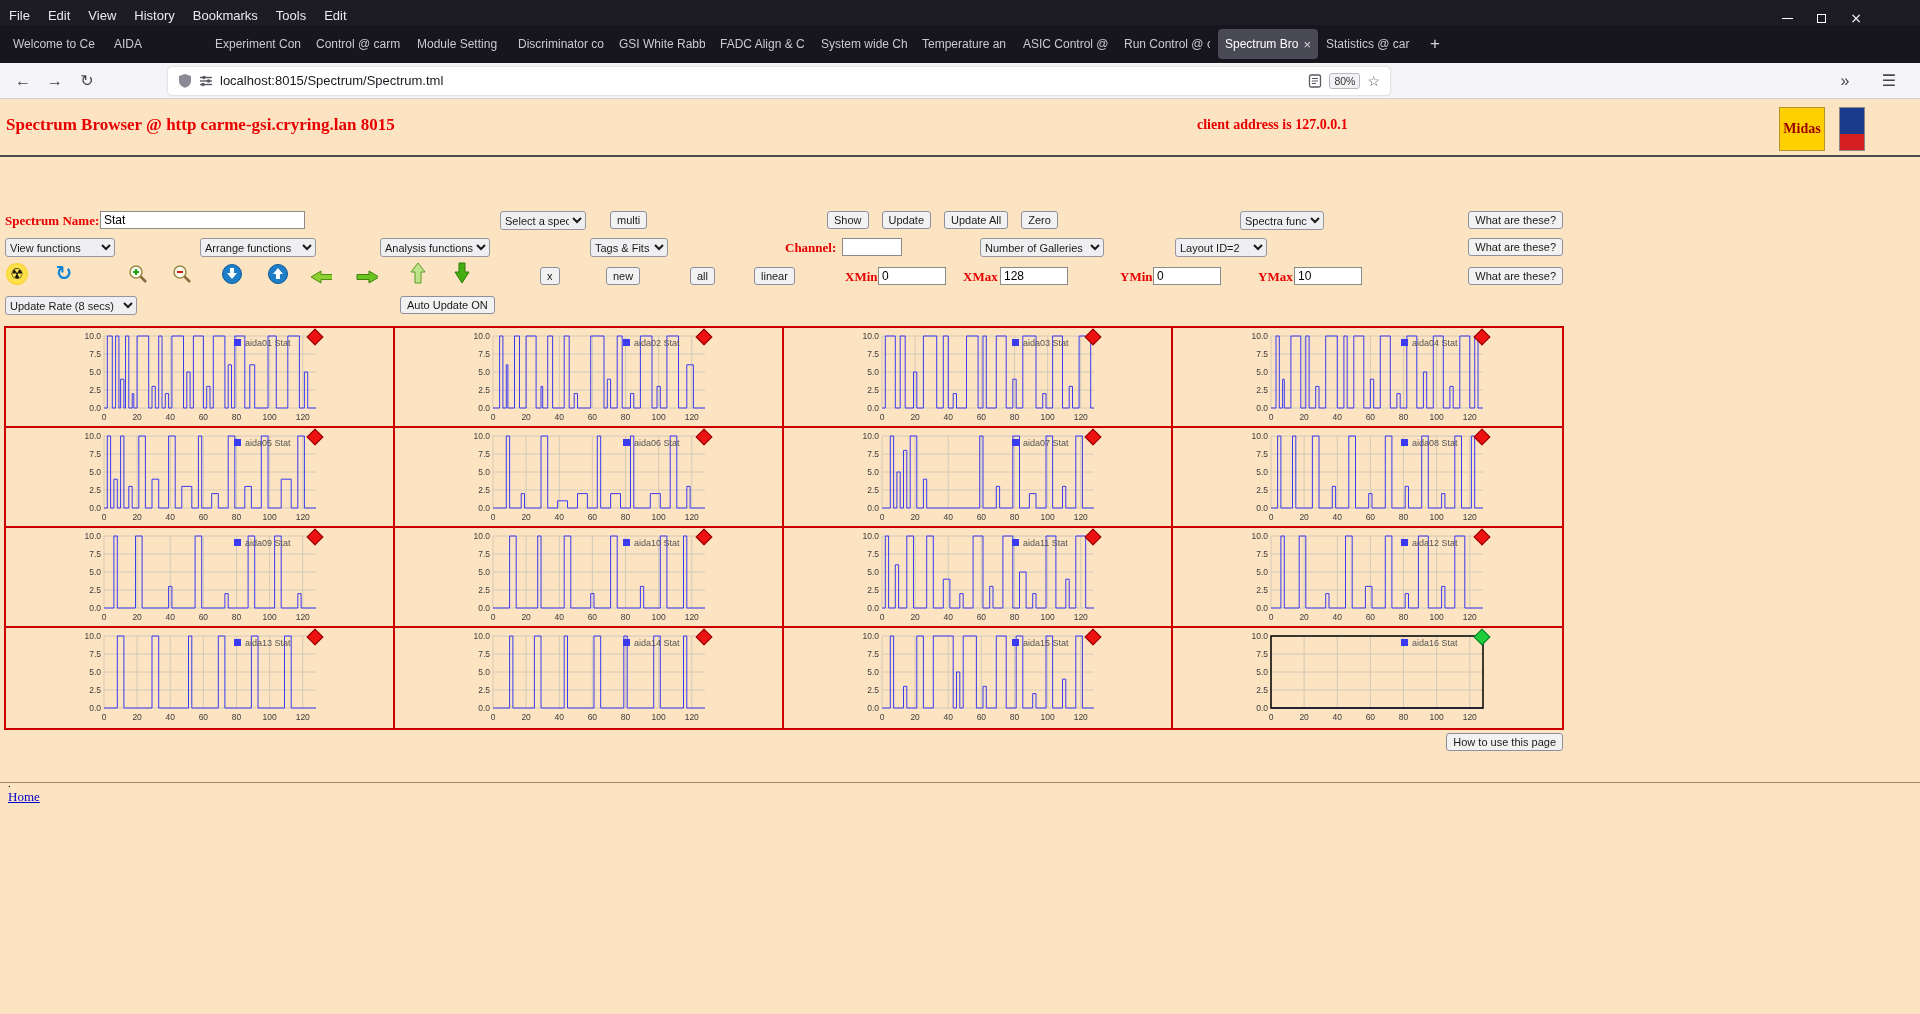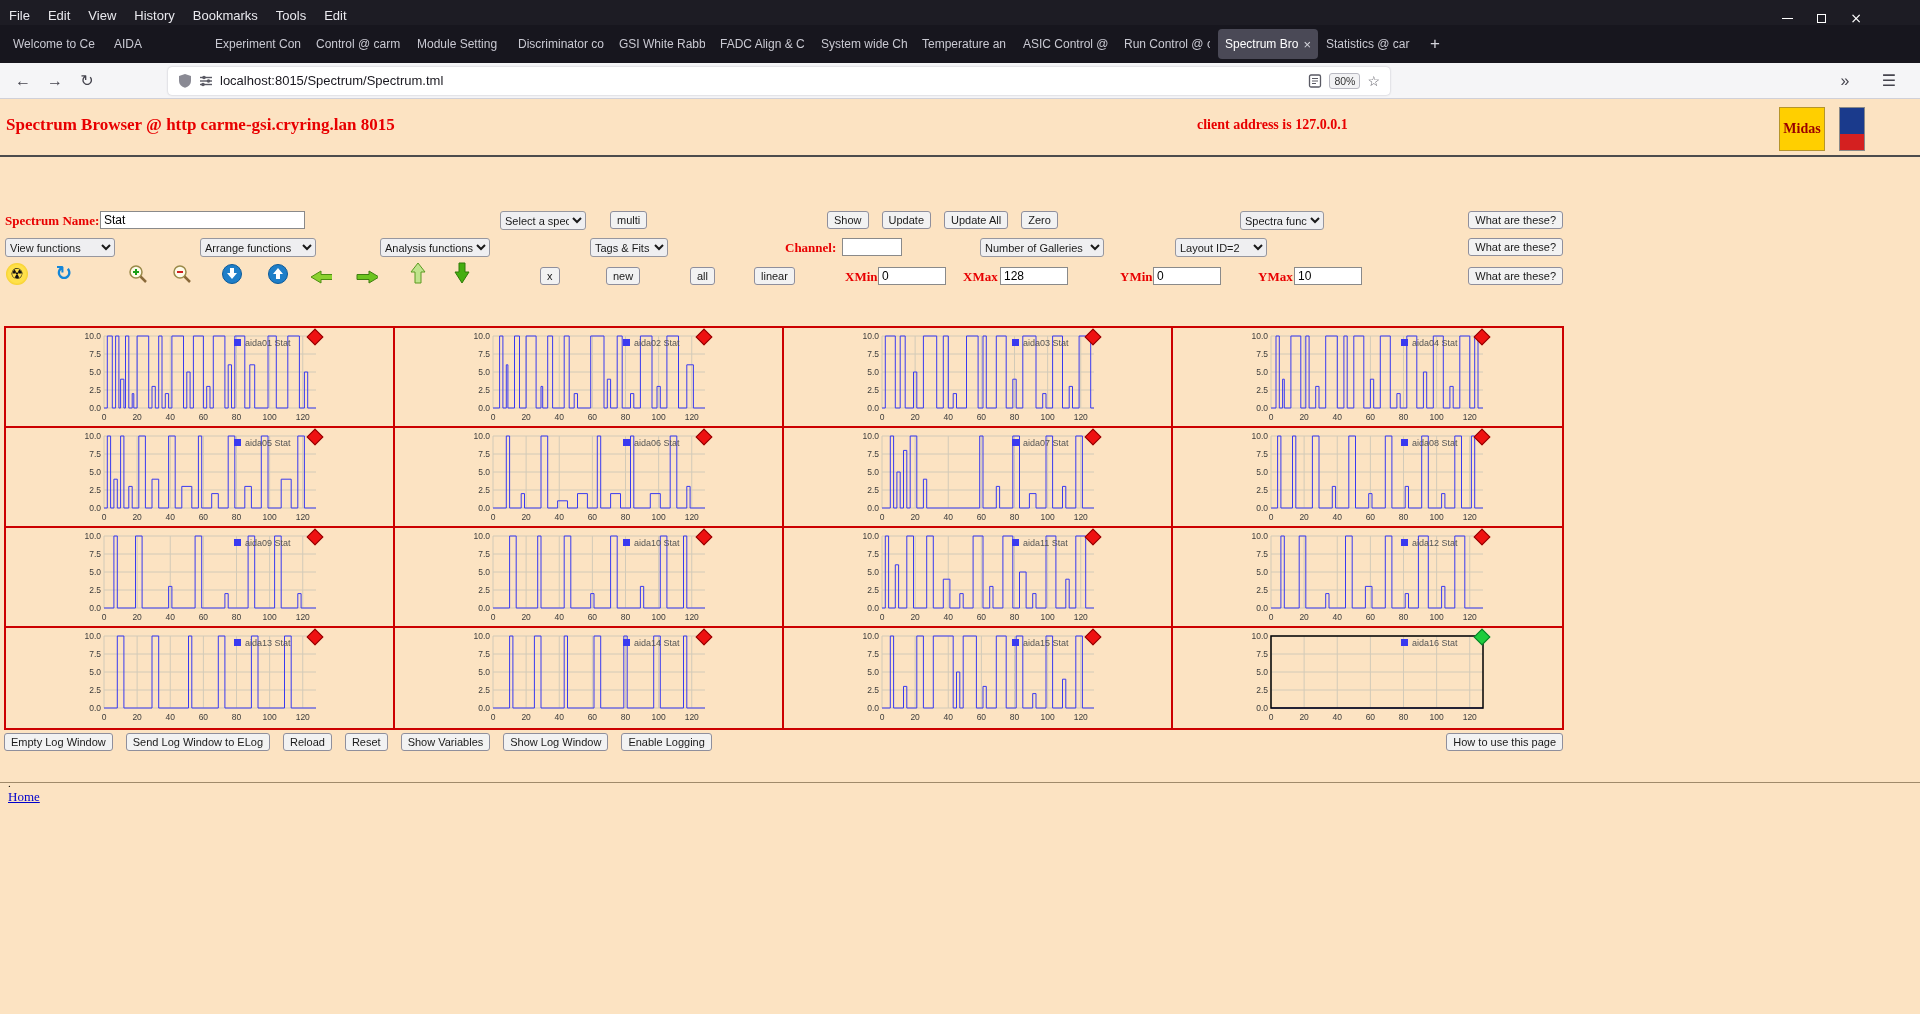--- a/index.html
+++ b/index.html
@@ -302,20 +302,26 @@
     <input class="abs txt" style="left: 878px; width: 68px; top: 8px;" value="0">
     <span class="abs redlbl" style="left:963px;top:10px">XMax</span>
     <input class="abs txt" style="left: 1000px; width: 68px; top: 8px;" value="128">
     <span class="abs redlbl" style="left:1120px;top:10px">YMin</span>
     <input class="abs txt" style="left: 1153px; width: 68px; top: 8px;" value="0">
     <span class="abs redlbl" style="left:1258px;top:10px">YMax</span>
     <input class="abs txt" style="left: 1294px; width: 68px; top: 8px;" value="10">
     <button class="abs btn" style="right:5px;top:8px">What are these?</button>
   </div>
 
+  <div class="row" style="top:197px">
+    <select class="abs" style="left:5px;width:132px">
+      <option>Update Rate (8 secs)</option>
+    </select>
+    <button class="abs btn" style="left:400px">Auto Update ON</button>
+  </div>
 
   <div class="gallery">
       <div class="cell"><svg width="246" height="96">
           <line x1="28" y1="6" x2="28" y2="78" stroke="#d2cab8" stroke-width="1"></line>
           <text x="28" y="90" text-anchor="middle" font-size="8.5" fill="#3c3c3c" font-family="Liberation Sans, sans-serif">0</text>
           <line x1="61.125" y1="6" x2="61.125" y2="78" stroke="#d2cab8" stroke-width="1"></line>
           <text x="61.125" y="90" text-anchor="middle" font-size="8.5" fill="#3c3c3c" font-family="Liberation Sans, sans-serif">20</text>
           <line x1="94.25" y1="6" x2="94.25" y2="78" stroke="#d2cab8" stroke-width="1"></line>
           <text x="94.25" y="90" text-anchor="middle" font-size="8.5" fill="#3c3c3c" font-family="Liberation Sans, sans-serif">40</text>
           <line x1="127.375" y1="6" x2="127.375" y2="78" stroke="#d2cab8" stroke-width="1"></line>
@@ -772,29 +778,20 @@
           <line x1="28" y1="6" x2="240" y2="6" stroke="#d2cab8" stroke-width="1"></line>
           <text x="25" y="9" text-anchor="end" font-size="8.5" fill="#3c3c3c" font-family="Liberation Sans, sans-serif">10.0</text>
           <polyline points="28.0,78.0 240.0,78.0" fill="none" stroke="#3a3af0" stroke-width="1"></polyline>
           <rect x="158" y="9" width="7" height="7" fill="#3a3af0"></rect>
           <text x="169" y="16" font-size="9" fill="#555" font-family="Liberation Sans, sans-serif">aida16 Stat</text>
           <rect x="28" y="6" width="212" height="72" fill="none" stroke="#000" stroke-width="1.5"></rect>
         </svg><div class="diamond" style="background: rgb(30, 204, 60); border-color: rgb(6, 125, 38);"></div></div>
     </div>
 
   <div class="row" style="top:634px">
-    <div class="abs btngroup" style="left:4px">
-        <button class="btn">Empty Log Window</button>
-        <button class="btn">Send Log Window to ELog</button>
-        <button class="btn">Reload</button>
-        <button class="btn">Reset</button>
-        <button class="btn">Show Variables</button>
-        <button class="btn">Show Log Window</button>
-        <button class="btn">Enable Logging</button>
-      </div>
     <button class="abs btn" style="right:5px">How to use this page</button>
   </div>
 
 
   <div class="hr2"></div>
   <div class="abs" style="top:678px;left:8px;font-size:11px">.</div>
   <a class="abs home" style="top:690px;left:8px">Home</a>
 </div>
 
 </body></html>

